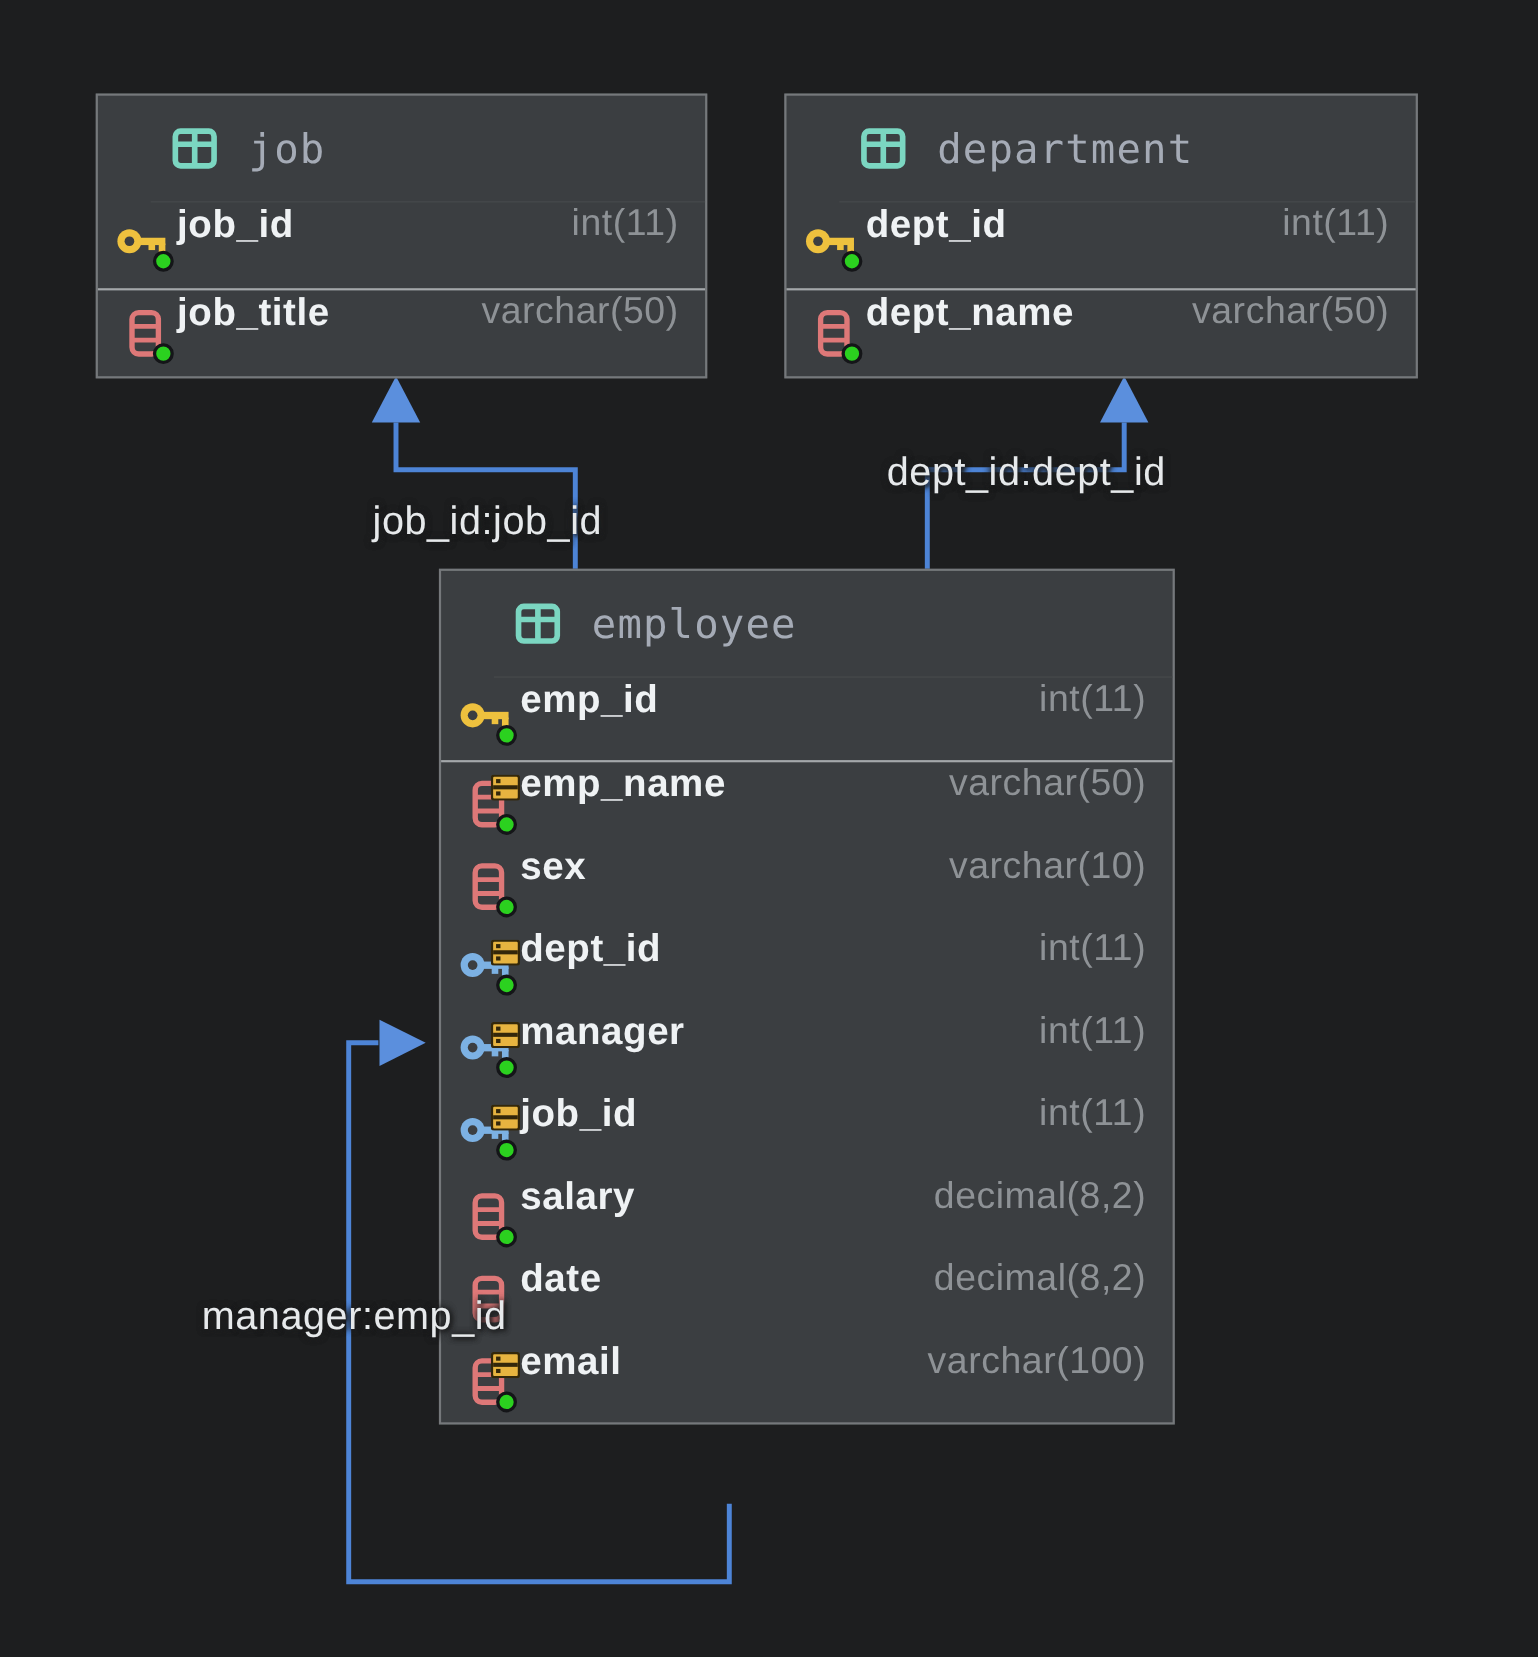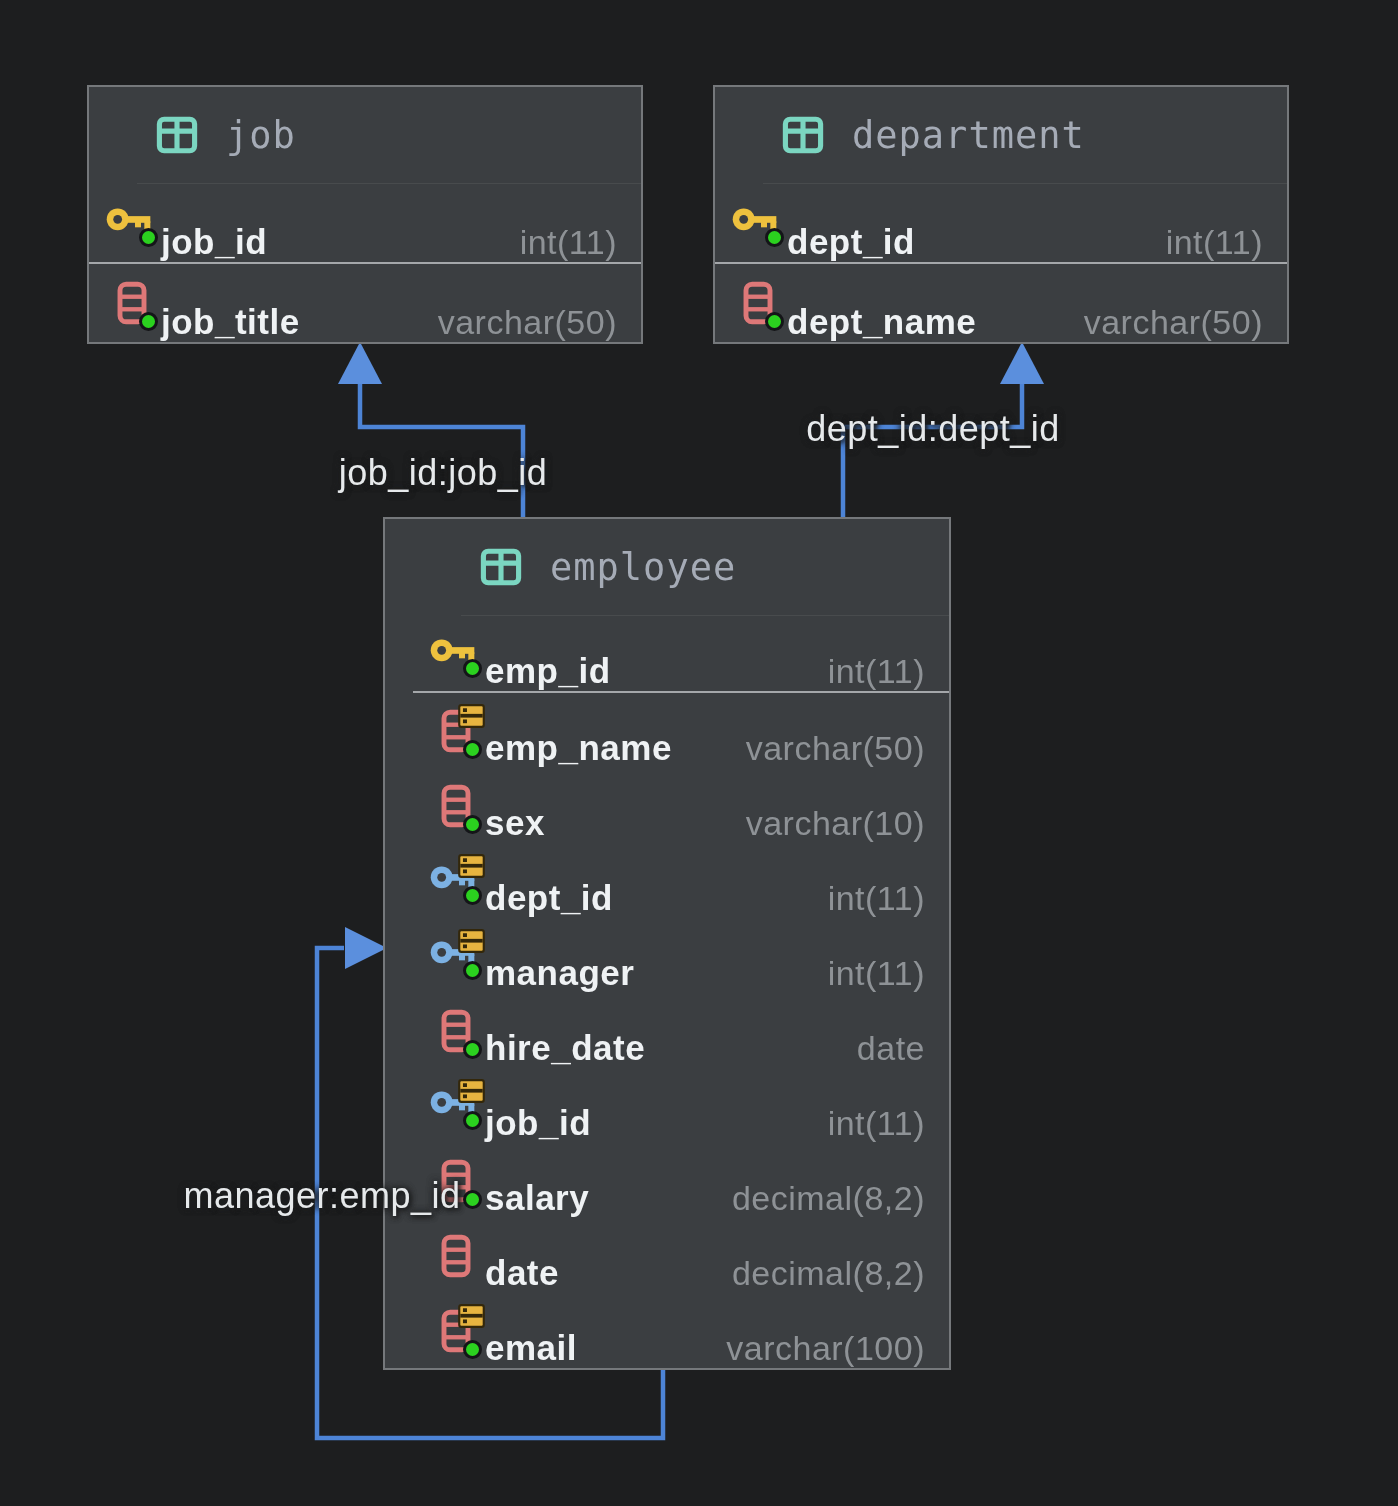--- a/index.html
+++ b/index.html
@@ -19,21 +19,21 @@
   .thead{
     display:flex;align-items:center;height:96px;padding-left:18px;
     border-bottom:1px solid #484b4d;
     margin-left:48px;
   }
   .thead .ticon{width:44px;height:44px;color:#7bd6c1;flex:none;}
   .tname{
     margin-left:27px;font-family:"DejaVu Sans Mono",monospace;
     font-size:37px;color:#a5abb6;letter-spacing:1px;
   }
-  .row{display:flex;align-items:flex-end;position:relative;padding-left:14px;}
+  .row{display:flex;align-items:flex-start;position:relative;padding-left:14px;}
   .t-sm .row{height:78px;}
   .t-lg .row{height:75px;}
   .pksep{height:2px;background:#a4a7aa;}
   .cname{
     font-size:35px;font-weight:bold;color:#eff2f4;letter-spacing:.5px;
     white-space:nowrap;
   }
   .ctype{
     margin-left:auto;padding-right:24px;font-size:34px;color:#8e9296;
     white-space:nowrap;letter-spacing:.5px;
@@ -155,21 +155,21 @@
         <svg class="colico">
             <use href="#sym-col"></use>
           </svg>
         <span class="dot"></span>
       </span>
       <span class="cname">dept_name</span>
       <span class="ctype">varchar(50)</span>
     </div>
   </div>
 
-  <div class="tbl t-lg" style="left:383px;top:517px;width:568px;padding-left:28px;">
+  <div class="tbl t-lg" style="left:399px;top:517px;width:669px;">
     <div class="thead">
       <svg class="ticon">
           <use href="#sym-table"></use>
         </svg>
       <span class="tname">employee</span>
     </div>
     <div class="row">
       <span class="ic k">
         <svg class="key gold">
             <use href="#sym-key"></use>
@@ -223,30 +223,20 @@
           </svg>
         <svg class="badge">
             <use href="#sym-badge"></use>
           </svg>
         <span class="dot"></span>
       </span>
       <span class="cname">manager</span>
       <span class="ctype">int(11)</span>
     </div>
     <div class="row">
-      <span class="ic c">
-        <svg class="colico">
-            <use href="#sym-col"></use>
-          </svg>
-        <span class="dot"></span>
-      </span>
-      <span class="cname">hire_date</span>
-      <span class="ctype">date</span>
-    </div>
-    <div class="row">
       <span class="ic k">
         <svg class="key blue">
             <use href="#sym-key"></use>
           </svg>
         <svg class="badge">
             <use href="#sym-badge"></use>
           </svg>
         <span class="dot"></span>
       </span>
       <span class="cname">job_id</span>

